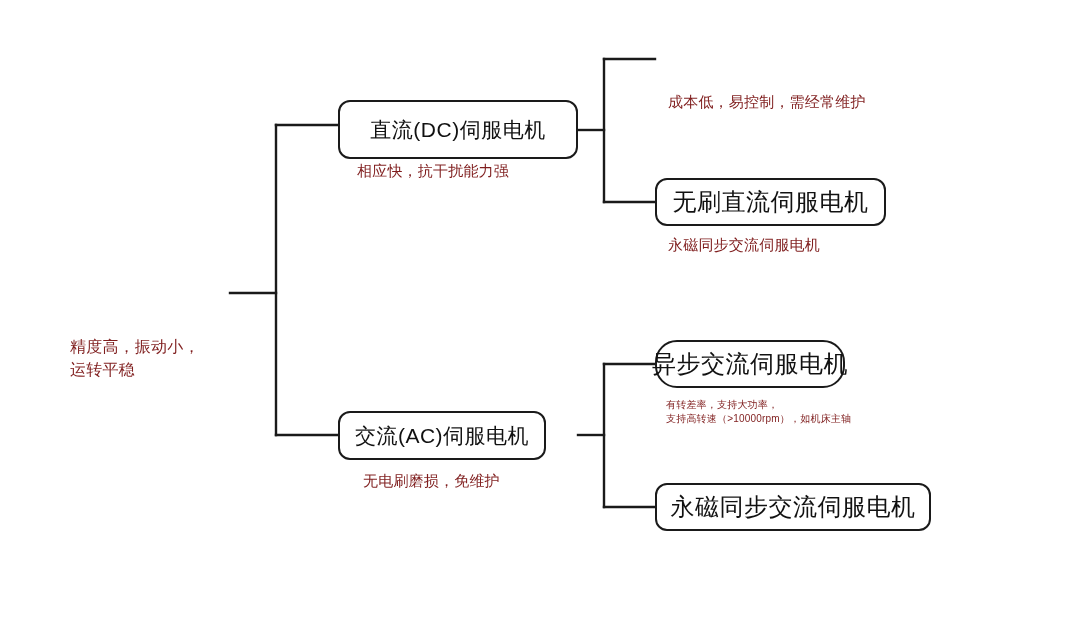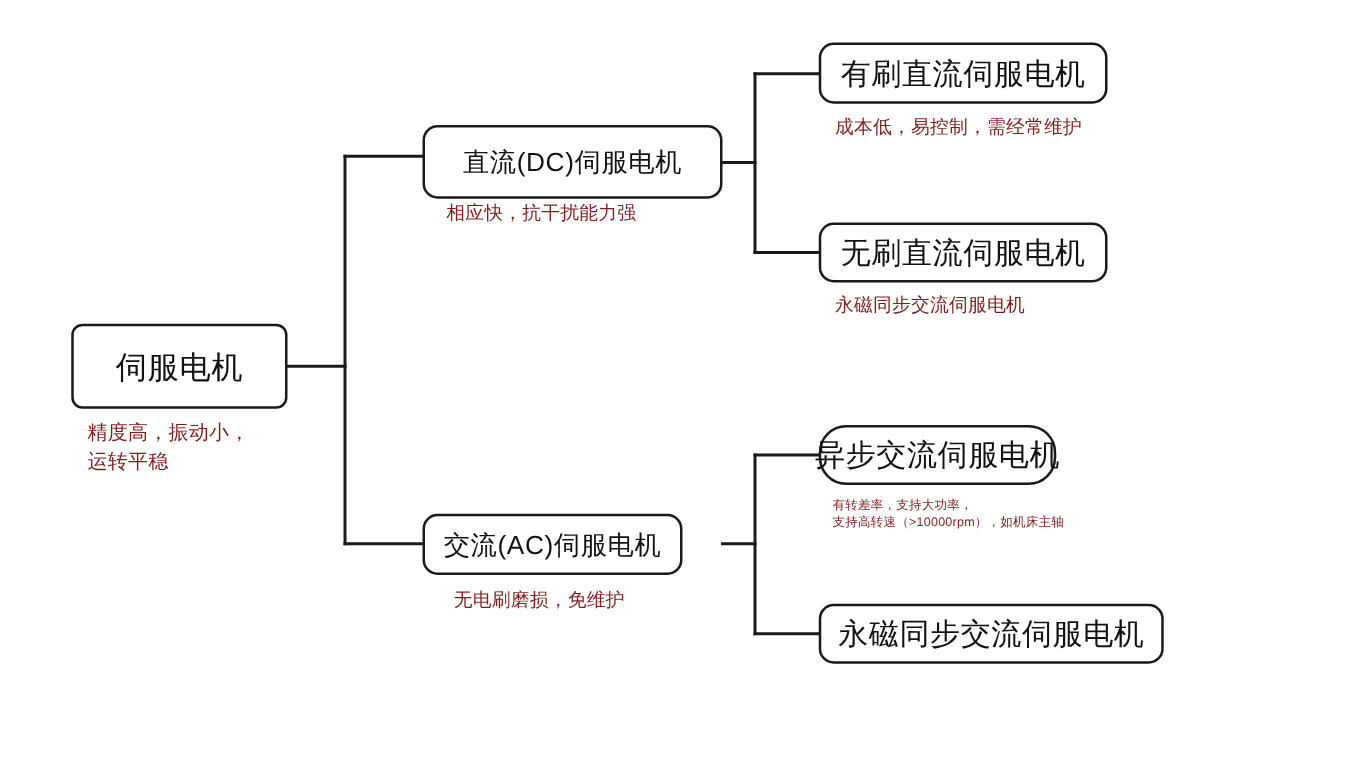--- a/index.html
+++ b/index.html
@@ -164,39 +164,33 @@
       <path d="M604 59 L655 59"></path>
       <path d="M604 202 L655 202"></path>
 
       <path d="M578 435 L604 435"></path>
       <path d="M604 364 L604 507"></path>
       <path d="M604 364 L655 364"></path>
       <path d="M604 507 L655 507"></path>
     </g>
   </svg>
 
-  <div class="node n-root">
-    <span class="node-label">伺服电机</span>
-  </div>
   <div class="caption c-root">精度高，振动小，
 运转平稳</div>
 
   <div class="node n-dc">
     <span class="node-label">直流(DC)伺服电机</span>
   </div>
   <div class="caption c-dc">相应快，抗干扰能力强</div>
 
   <div class="node n-ac">
     <span class="node-label">交流(AC)伺服电机</span>
   </div>
   <div class="caption c-ac">无电刷磨损，免维护</div>
 
-  <div class="node n-brush">
-    <span class="node-label">有刷直流伺服电机</span>
-  </div>
   <div class="caption c-brush">成本低，易控制，需经常维护</div>
 
   <div class="node n-brushless">
     <span class="node-label">无刷直流伺服电机</span>
   </div>
   <div class="caption c-brushless">永磁同步交流伺服电机</div>
 
   <div class="node n-async">
     <span class="node-label">异步交流伺服电机</span>
   </div>

